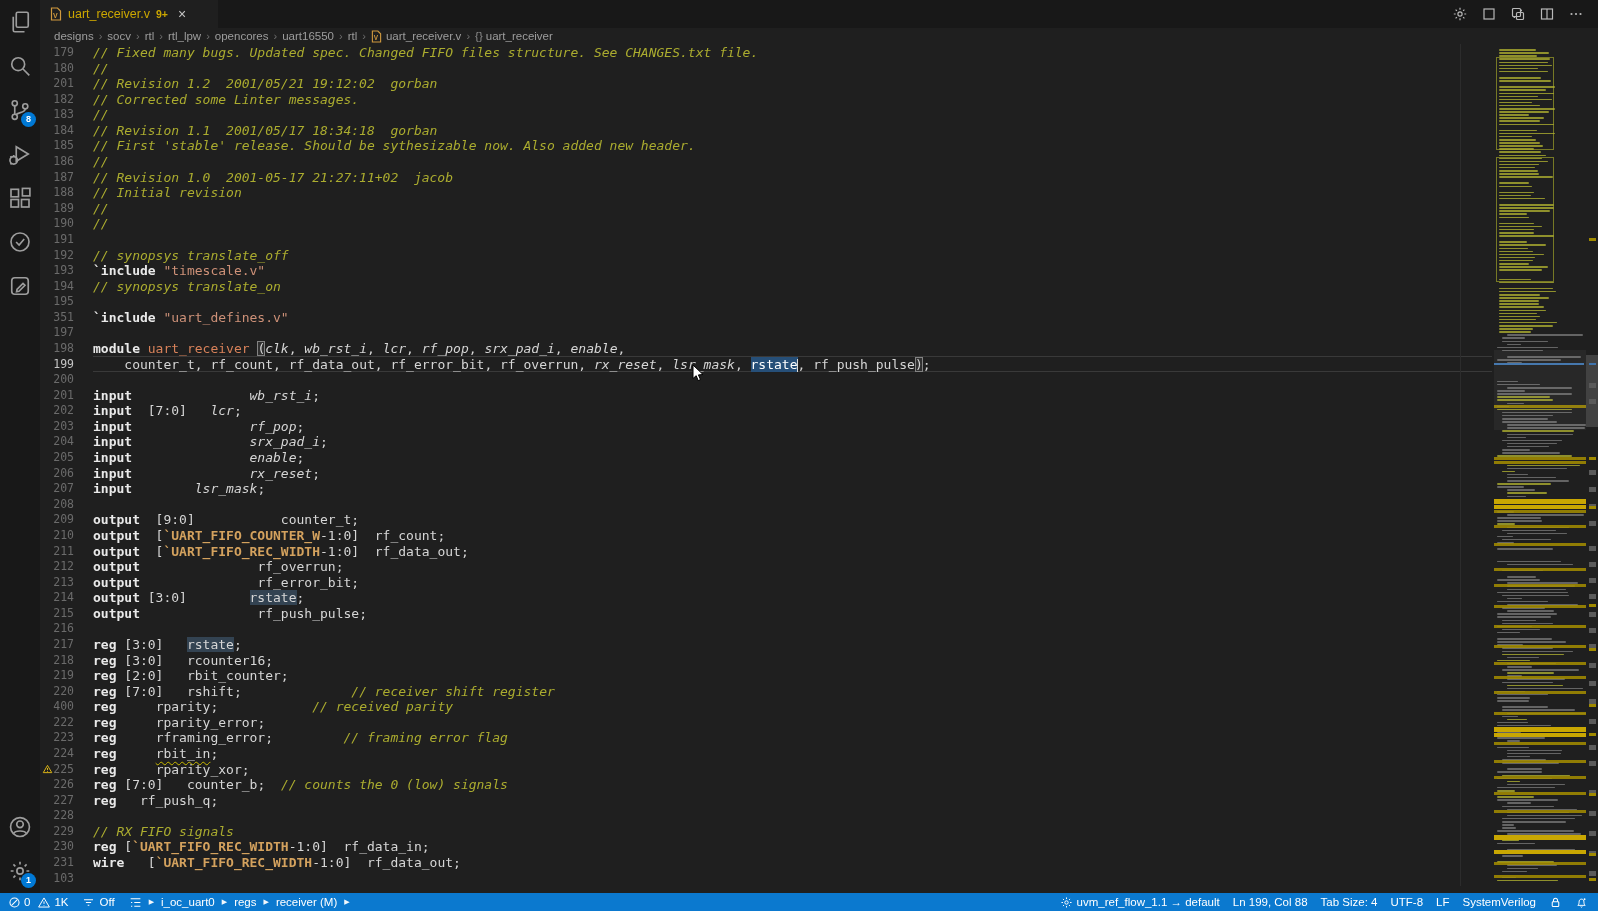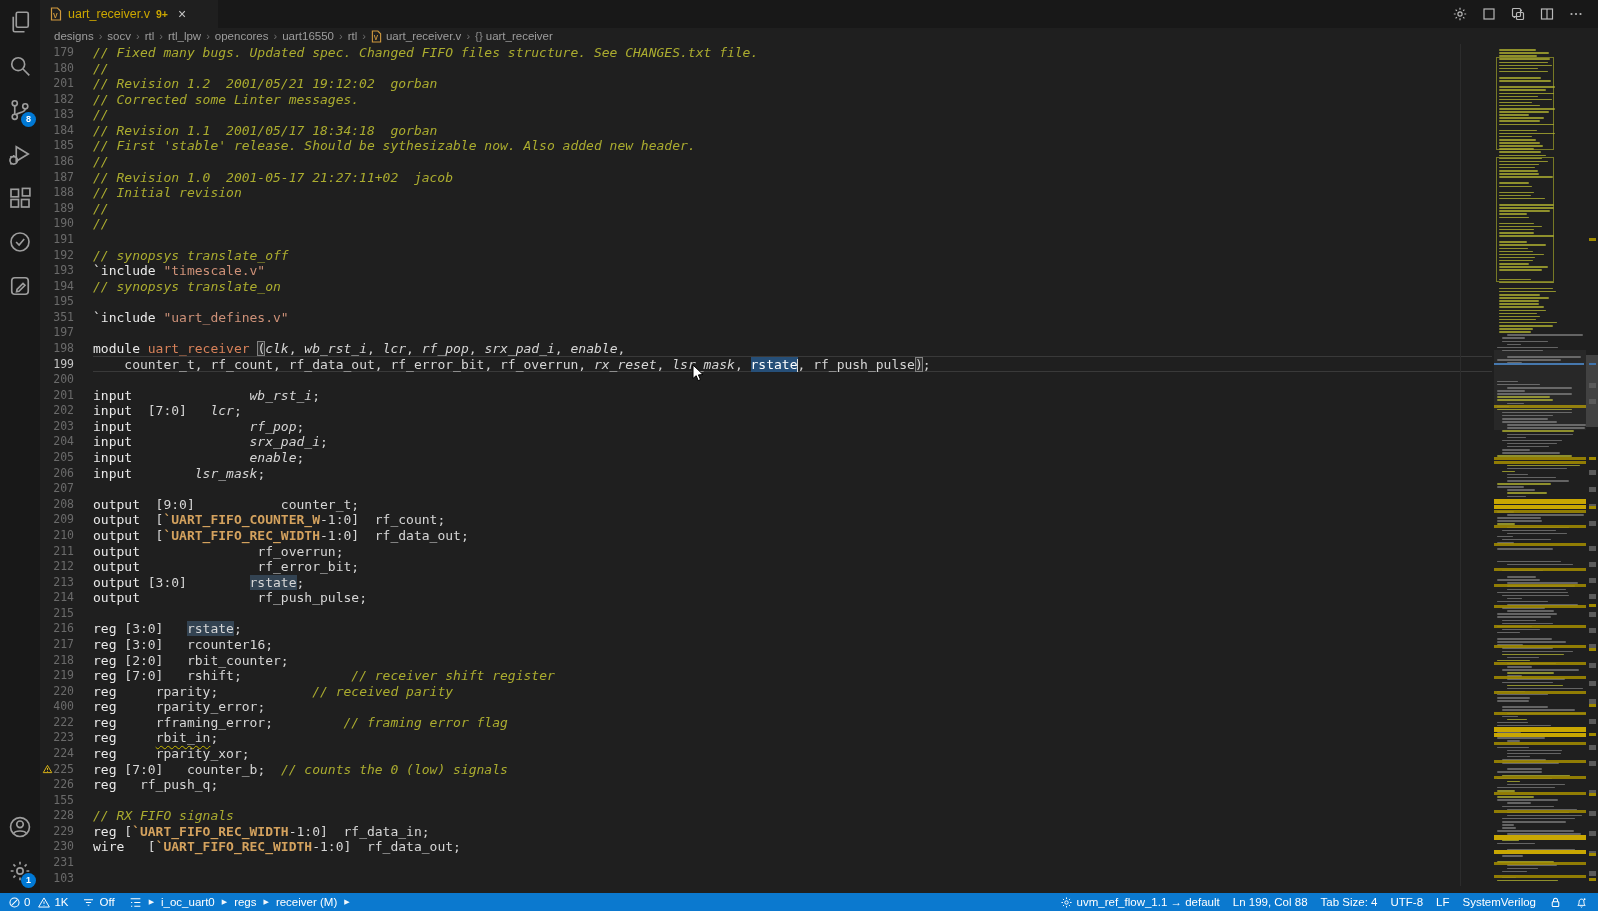--- a/index.html
+++ b/index.html
@@ -35,21 +35,21 @@
   .gutter { position:absolute; left:0; top:1px; width:53px; }
   .gutter-row { position:relative; height:15.58px; line-height:15.58px;
                 font-family:"DejaVu Sans Mono", monospace; font-size:11.5px; color:#6b6b6b;
                 text-align:right; padding-right:19px; }
   .gutter-row.active { color:#c6c6c6; }
   .gutter-warn { position:absolute; left:2px; top:2px; color:#d8b216; }
   .code-area { position:absolute; left:53px; top:1px; width:1399px; }
   .code-line { height:15.58px; line-height:15.58px; white-space:pre;
                font-family:"DejaVu Sans Mono", monospace; font-size:13px; color:#d6d6d6; }
   .tk-c   { color:#abac2f; font-style:italic; }
-  .tk-k   { color:#e9e9e9; font-weight:normal; }
+  .tk-k   { color:#e9e9e9; font-weight:bold; }
   .tk-i   { color:#d6d6d6; }
   .tk-it  { color:#d6d6d6; font-style:italic; }
   .tk-s   { color:#ce9178; }
   .tk-m   { color:#d4a25e; font-weight:bold; }
   .tk-mod { color:#d8825a; }
   .tk-p   { color:#d6d6d6; }
   .tk-sel { background:#264f78; color:#ffffff; }
   .tk-selw{ background:rgba(75,110,145,0.45); }
   .tk-bb  { outline:1px solid #828282; outline-offset:-1px; background:rgba(128,128,128,0.18); }
   .tk-sq  { text-decoration:underline; text-decoration-style:wavy; text-decoration-color:#c8b900;
@@ -301,21 +301,21 @@
         <div class="gutter-row">223</div>
         <div class="gutter-row">224</div>
         <div class="gutter-row">225<span class="gutter-warn">
             <svg width="11" height="10" viewBox="0 0 16 16" fill="none" stroke="#d8b216" stroke-width="1.6">
               <path d="M8 2.2L14.8 13.8H1.2z"></path>
               <path d="M8 6.4v3.4"></path>
               <circle cx="8" cy="11.9" r=".8" fill="#d8b216" stroke="none"></circle>
             </svg>
           </span></div>
         <div class="gutter-row">226</div>
-        <div class="gutter-row">155</div>
+        <div class="gutter-row">227</div>
         <div class="gutter-row">228</div>
         <div class="gutter-row">229</div>
         <div class="gutter-row">230</div>
         <div class="gutter-row">231</div>
         <div class="gutter-row">103</div>
       </div>
     <div class="code-area" id="code-area">
         <div class="code-line"><span class="tk-c">// Fixed many bugs. Updated spec. Changed FIFO files structure. See CHANGES.txt file.</span></div>
         <div class="code-line"><span class="tk-c">//</span></div>
         <div class="code-line"><span class="tk-c">// Revision 1.2  2001/05/21 19:12:02  gorban</span></div>
@@ -336,20 +336,21 @@
         <div class="code-line"><span class="tk-k">`include</span><span class="tk-p"> </span><span class="tk-s">"uart_defines.v"</span></div>
         <div class="code-line"></div>
         <div class="code-line"><span class="tk-k">module</span><span class="tk-p"> </span><span class="tk-mod">uart_receiver</span><span class="tk-p"> </span><span class="tk-bb">(</span><span class="tk-it">clk</span><span class="tk-p">, </span><span class="tk-it">wb_rst_i</span><span class="tk-p">, </span><span class="tk-it">lcr</span><span class="tk-p">, </span><span class="tk-it">rf_pop</span><span class="tk-p">, </span><span class="tk-it">srx_pad_i</span><span class="tk-p">, </span><span class="tk-it">enable</span><span class="tk-p">,</span></div>
         <div class="code-line"><span class="tk-p">    </span><span class="tk-i">counter_t</span><span class="tk-p">, </span><span class="tk-i">rf_count</span><span class="tk-p">, </span><span class="tk-i">rf_data_out</span><span class="tk-p">, </span><span class="tk-i">rf_error_bit</span><span class="tk-p">, </span><span class="tk-i">rf_overrun</span><span class="tk-p">, </span><span class="tk-it">rx_reset</span><span class="tk-p">, </span><span class="tk-it">lsr_mask</span><span class="tk-p">, </span><span class="tk-sel">rstate</span><span class="tk-caret"></span><span class="tk-p">, </span><span class="tk-i">rf_push_pulse</span><span class="tk-bb">)</span><span class="tk-p">;</span></div>
         <div class="code-line"></div>
         <div class="code-line"><span class="tk-k">input</span><span class="tk-p">               </span><span class="tk-it">wb_rst_i</span><span class="tk-p">;</span></div>
         <div class="code-line"><span class="tk-k">input</span><span class="tk-p">  [7:0]   </span><span class="tk-it">lcr</span><span class="tk-p">;</span></div>
         <div class="code-line"><span class="tk-k">input</span><span class="tk-p">               </span><span class="tk-it">rf_pop</span><span class="tk-p">;</span></div>
         <div class="code-line"><span class="tk-k">input</span><span class="tk-p">               </span><span class="tk-it">srx_pad_i</span><span class="tk-p">;</span></div>
         <div class="code-line"><span class="tk-k">input</span><span class="tk-p">               </span><span class="tk-it">enable</span><span class="tk-p">;</span></div>
+        <div class="code-line"><span class="tk-k">input</span><span class="tk-p">               </span><span class="tk-it">rx_reset</span><span class="tk-p">;</span></div>
         <div class="code-line"><span class="tk-k">input</span><span class="tk-p">        </span><span class="tk-it">lsr_mask</span><span class="tk-p">;</span></div>
         <div class="code-line"></div>
         <div class="code-line"><span class="tk-k">output</span><span class="tk-p">  [9:0]           </span><span class="tk-i">counter_t</span><span class="tk-p">;</span></div>
         <div class="code-line"><span class="tk-k">output</span><span class="tk-p">  [</span><span class="tk-m">`UART_FIFO_COUNTER_W</span><span class="tk-p">-1:0]  </span><span class="tk-i">rf_count</span><span class="tk-p">;</span></div>
         <div class="code-line"><span class="tk-k">output</span><span class="tk-p">  [</span><span class="tk-m">`UART_FIFO_REC_WIDTH</span><span class="tk-p">-1:0]  </span><span class="tk-i">rf_data_out</span><span class="tk-p">;</span></div>
         <div class="code-line"><span class="tk-k">output</span><span class="tk-p">               </span><span class="tk-i">rf_overrun</span><span class="tk-p">;</span></div>
         <div class="code-line"><span class="tk-k">output</span><span class="tk-p">               </span><span class="tk-i">rf_error_bit</span><span class="tk-p">;</span></div>
         <div class="code-line"><span class="tk-k">output</span><span class="tk-p"> [3:0]        </span><span class="tk-selw">rstate</span><span class="tk-p">;</span></div>
         <div class="code-line"><span class="tk-k">output</span><span class="tk-p">               </span><span class="tk-i">rf_push_pulse</span><span class="tk-p">;</span></div>
         <div class="code-line"></div>

